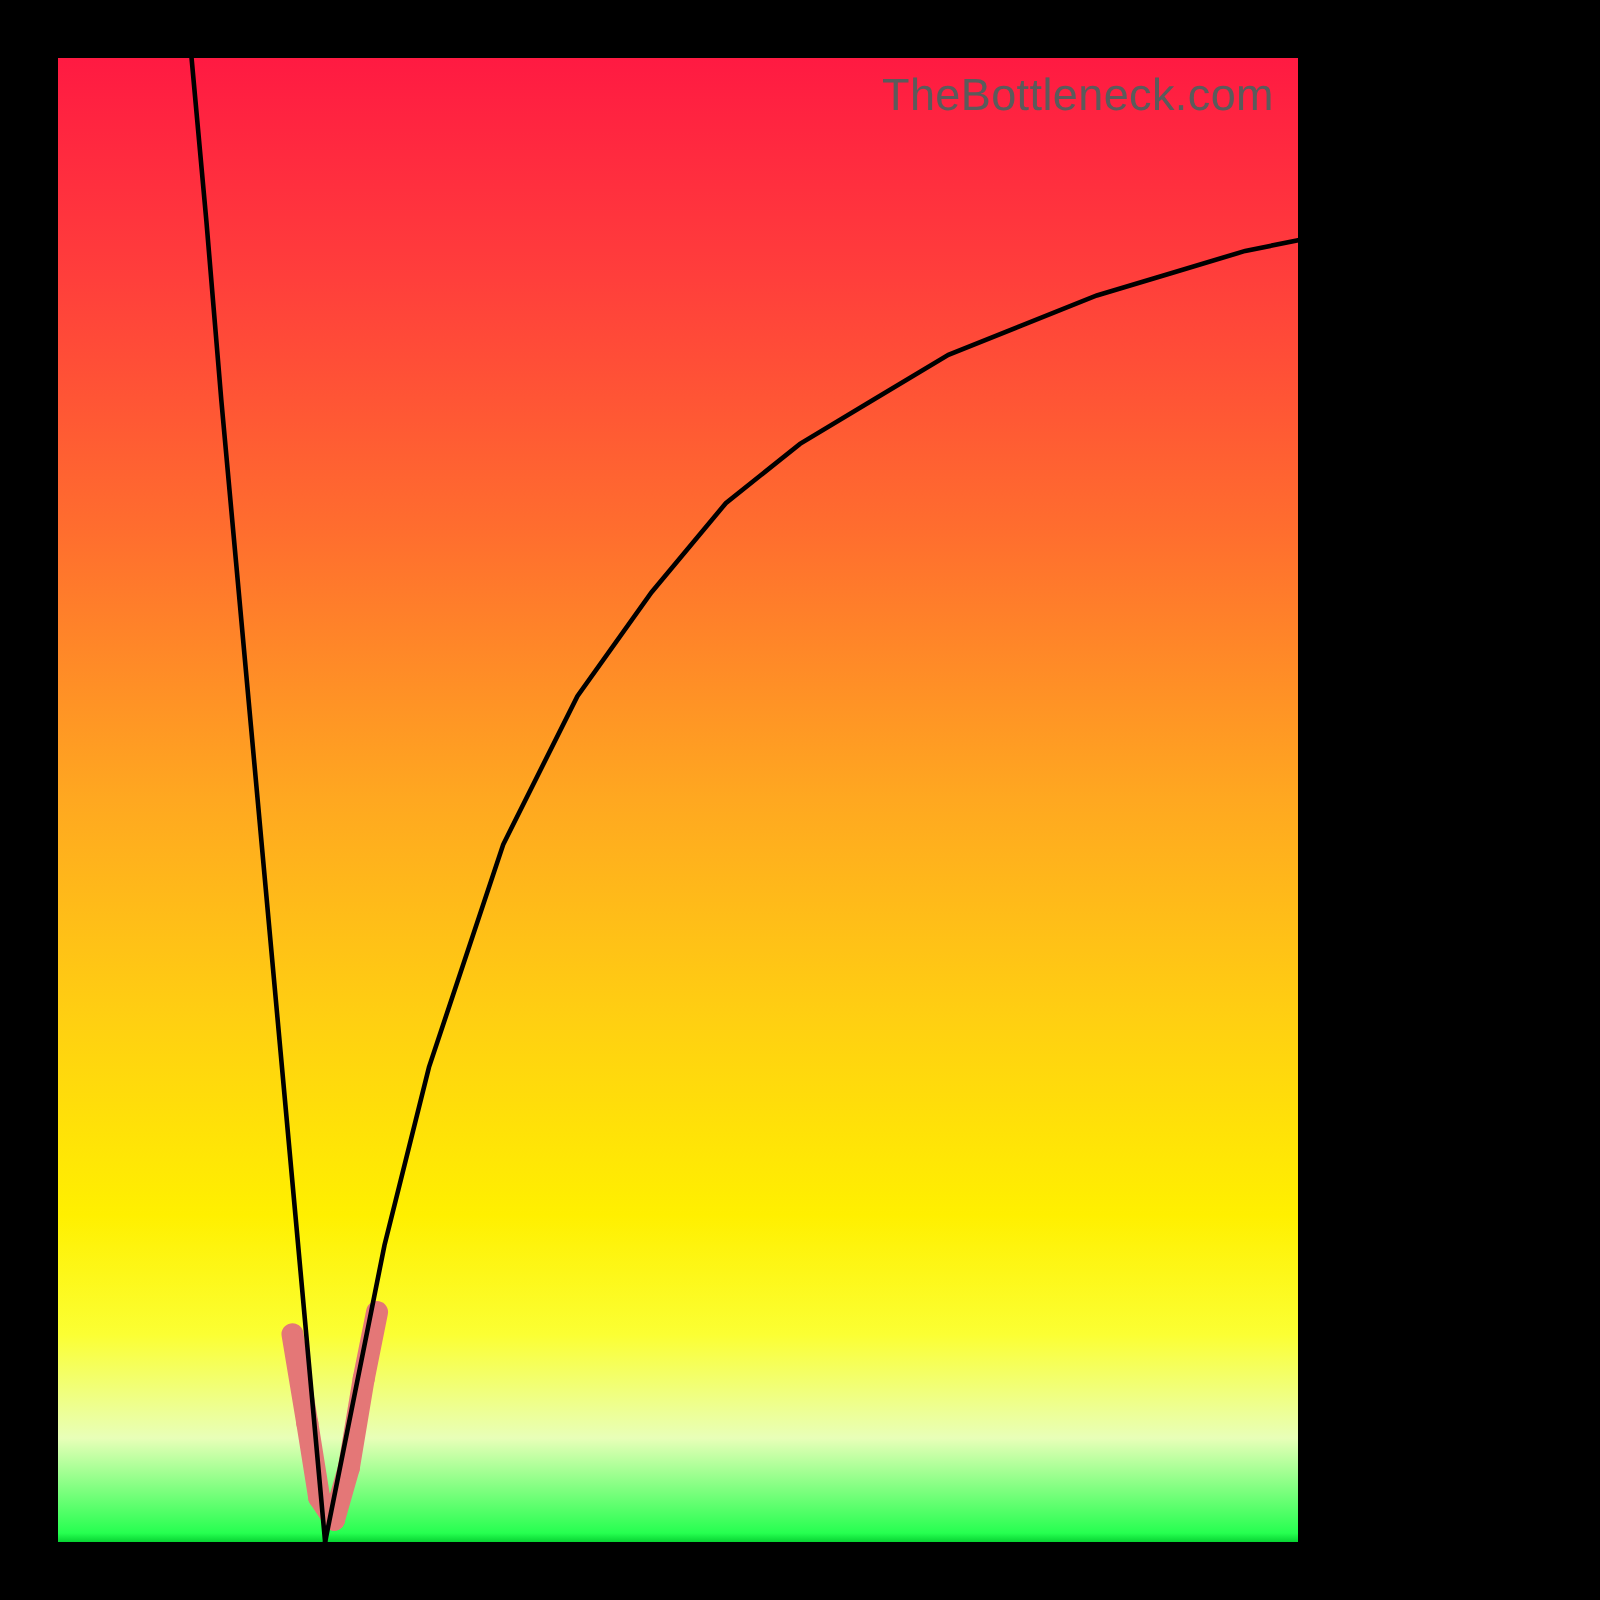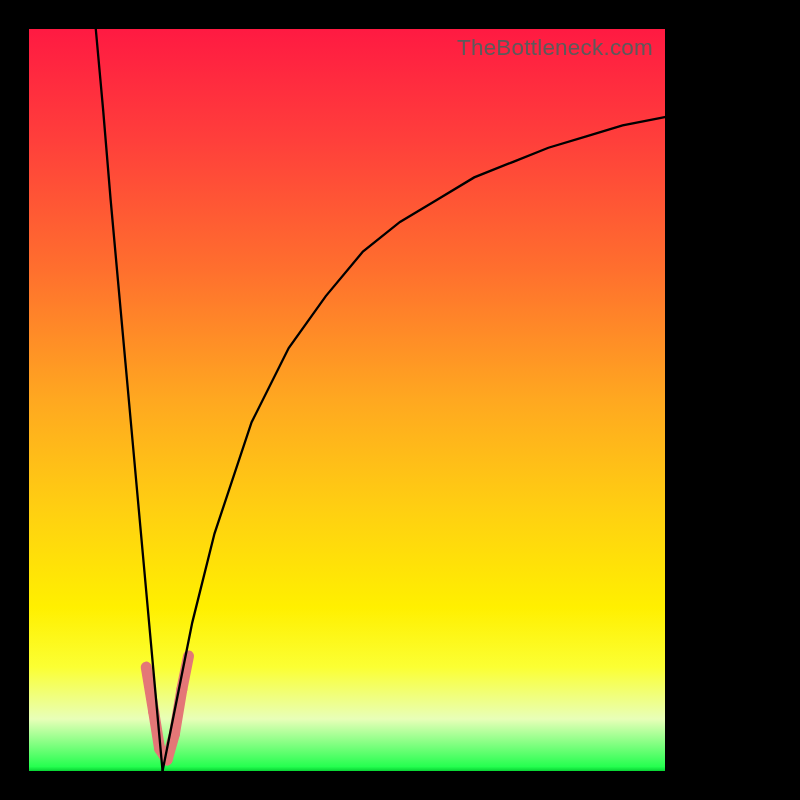--- a/index.html
+++ b/index.html
@@ -28,21 +28,20 @@
       #ff1a42 0%,
       #ff3f3b 15%,
       #ff6e2e 32%,
       #ffa820 50%,
       #ffd011 65%,
       #fff000 78%,
       #fbff33 86%,
       #e8ffb8 93%,
       #26ff50 99.4%,
       #07d433 100%);
-    padding-left: 16px;
   }
   .watermark {
     position: absolute;
     top: 6px;
     right: 12px;
     color: #5b5b5b;
     font-size: 22.5px;
     letter-spacing: 0.2px;
     font-weight: 400;
     user-select: none;

